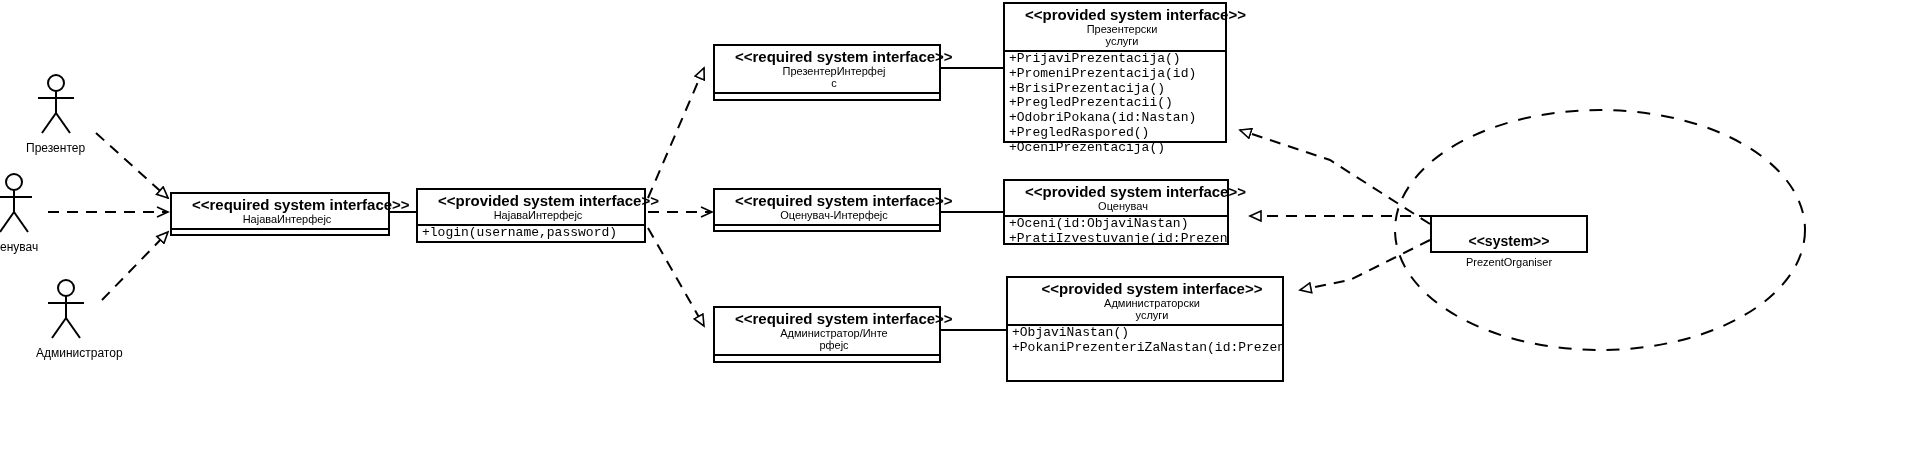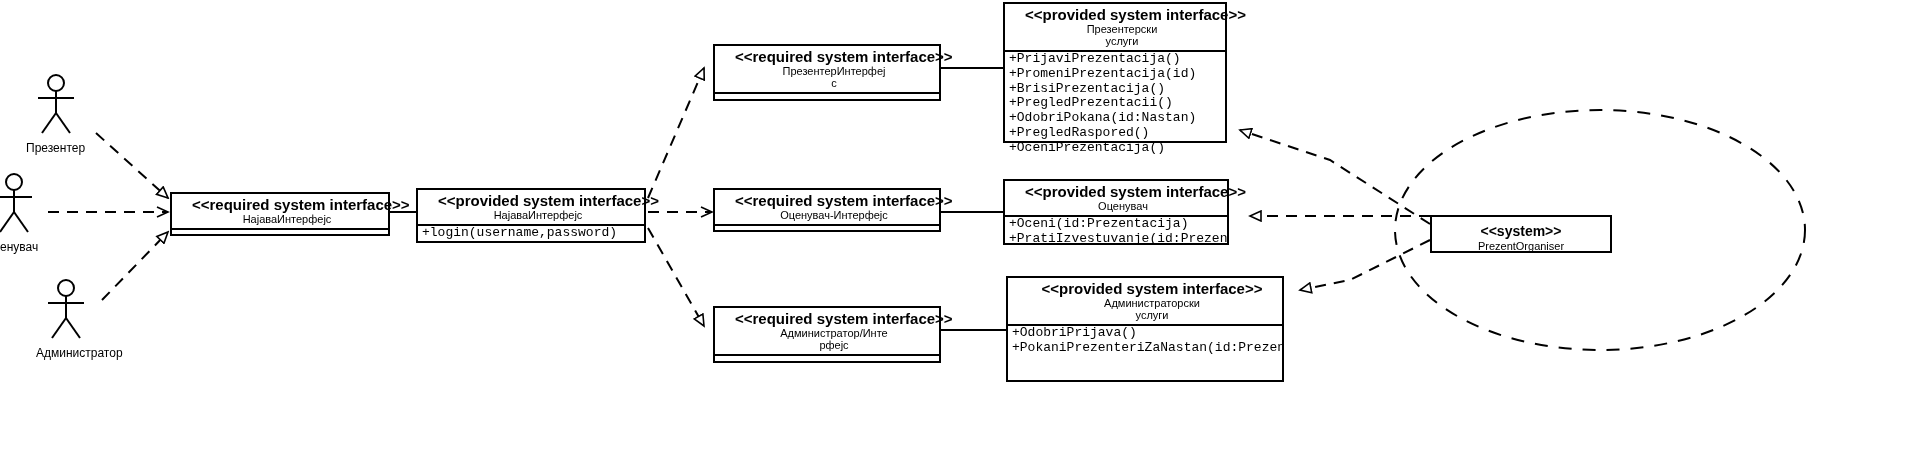--- a/index.html
+++ b/index.html
@@ -56,21 +56,21 @@
     position:absolute;
     border:2px solid #000;
     background:#fff;
     box-sizing:border-box;
     text-align:center;
   }
   .sysnode .stereo{
     font-weight:bold;font-size:14px;line-height:17px;white-space:nowrap;
   }
   .sysnode .iname{
-    font-size:11px;line-height:13px;
+    font-size:11px;line-height:13px;margin-top:6px;
   }
 
   
   .actor{position:absolute;text-align:left;}
   .actor .alabel{
     font-size:12px;color:#000;margin-top:2px;white-space:nowrap;
   }
 </style>
 </head>
 <body>
@@ -200,44 +200,44 @@
     </div>
     <div class="ops empty"></div>
   </div>
 
   <div class="box" style="left:1003px;top:179px;width:226px;height:66px;">
     <div class="hdr">
       <div class="stereo">&lt;&lt;provided system interface&gt;&gt;</div>
       <div class="iname">Оценувач</div>
     </div>
     <div class="ops">
-      <div class="op">+Oceni(id:Prezentacija)</div>
+      <div class="op">+Oceni(id:ObjaviNastan)</div>
       <div class="op">+PratiIzvestuvanje(id:Prezenter)</div>
     </div>
   </div>
 
   <div class="box" style="left:713px;top:306px;width:228px;height:57px;">
     <div class="hdr">
       <div class="stereo">&lt;&lt;required system interface&gt;&gt;</div>
       <div class="iname">Администратор/Инте</div>
       <div class="iname">рфејс</div>
     </div>
     <div class="ops empty"></div>
   </div>
 
   <div class="box" style="left:1006px;top:276px;width:278px;height:106px;">
     <div class="hdr">
       <div class="stereo">&lt;&lt;provided system interface&gt;&gt;</div>
       <div class="iname">Администраторски</div>
       <div class="iname">услуги</div>
     </div>
     <div class="ops">
-      <div class="op">+OdobriPrijava()</div>
+      <div class="op">+ObjaviNastan()</div>
       <div class="op">+PokaniPrezenteriZaNastan(id:Prezenter )</div>
     </div>
   </div>
 
-  <div class="sysnode" style="left:1430px;top:215px;width:182px;height:38px;padding-top:6px;">
+  <div class="sysnode" style="left:1430px;top:215px;width:158px;height:38px;padding-top:16px;">
     <div class="stereo">&lt;&lt;system&gt;&gt;</div>
     <div class="iname">PrezentOrganiser</div>
   </div>
 
 </div>
 
 </body></html>

